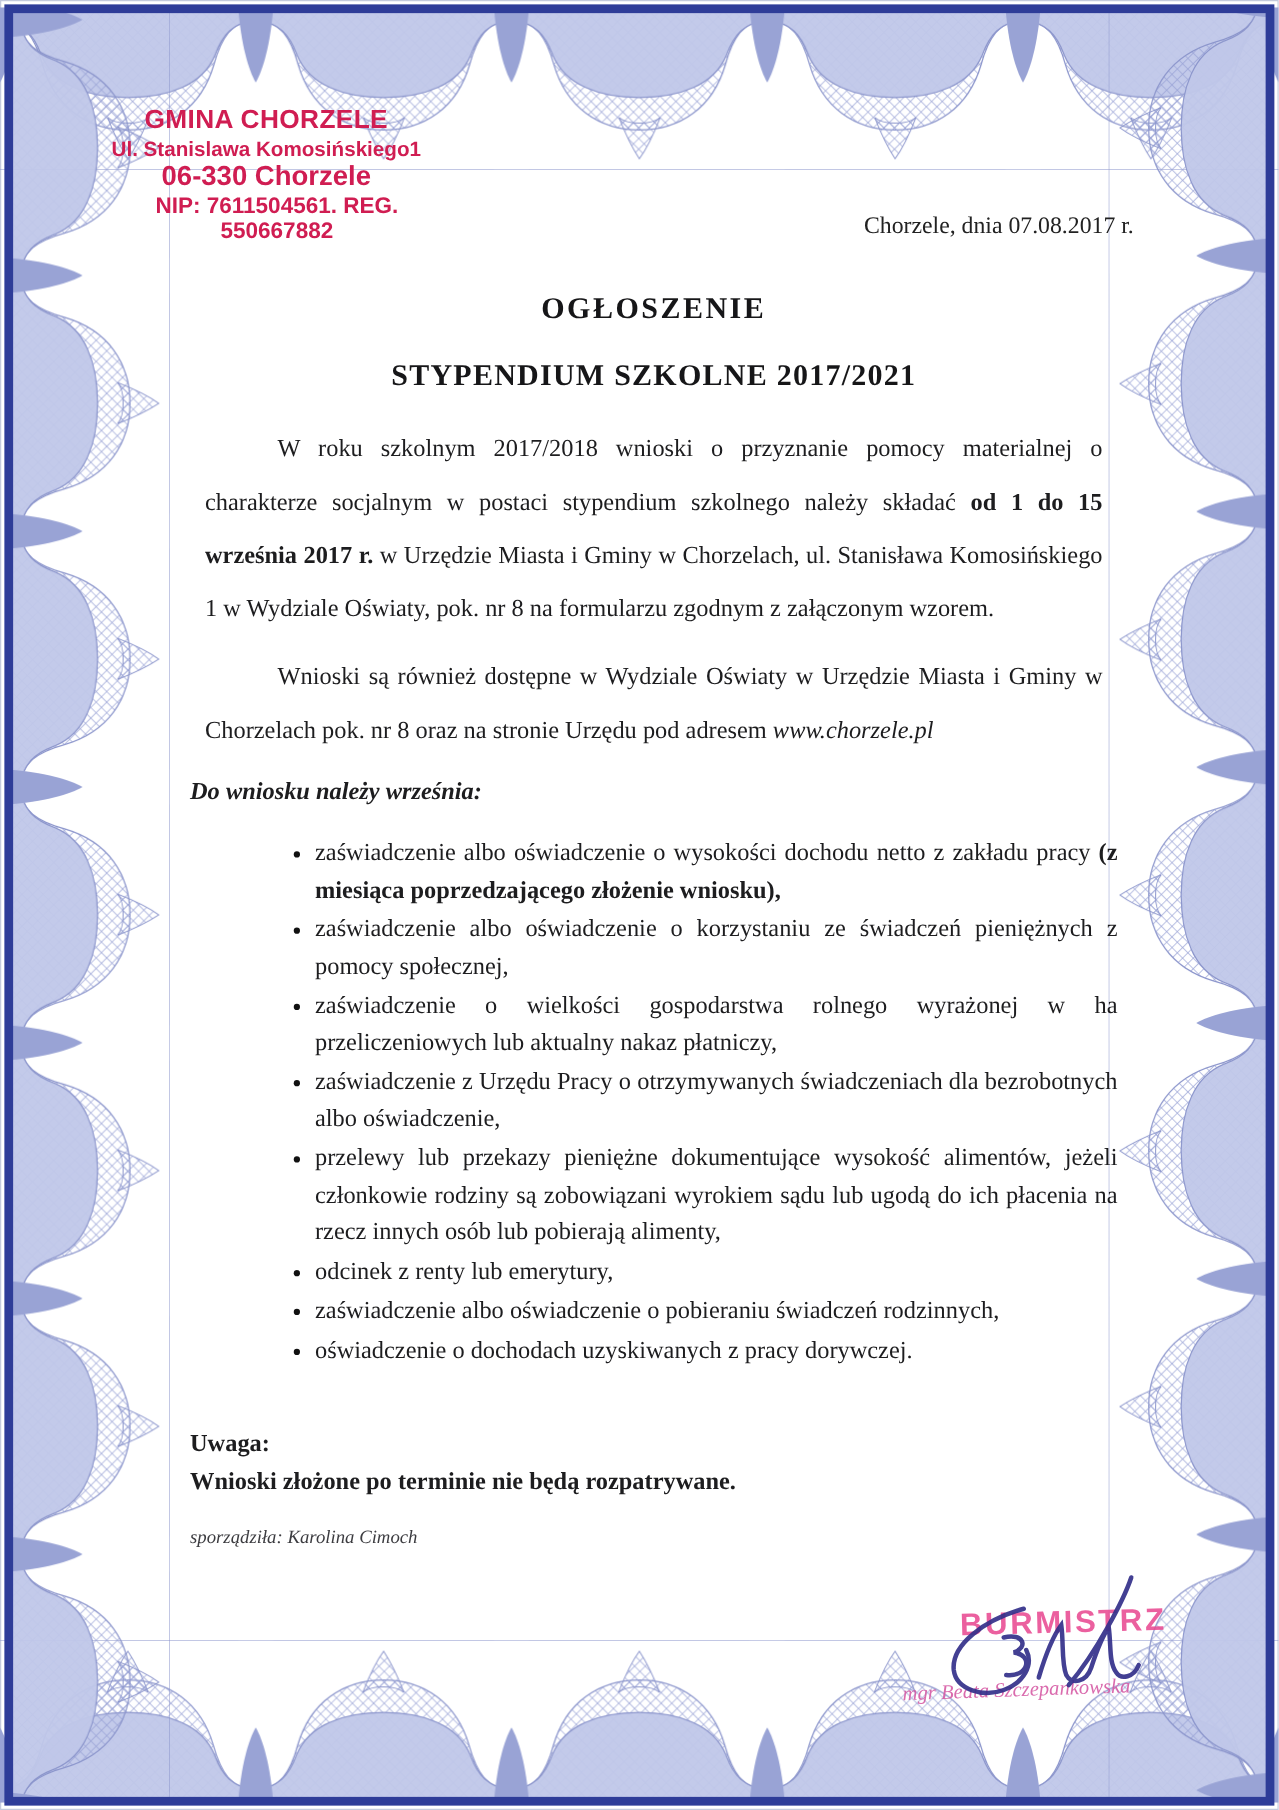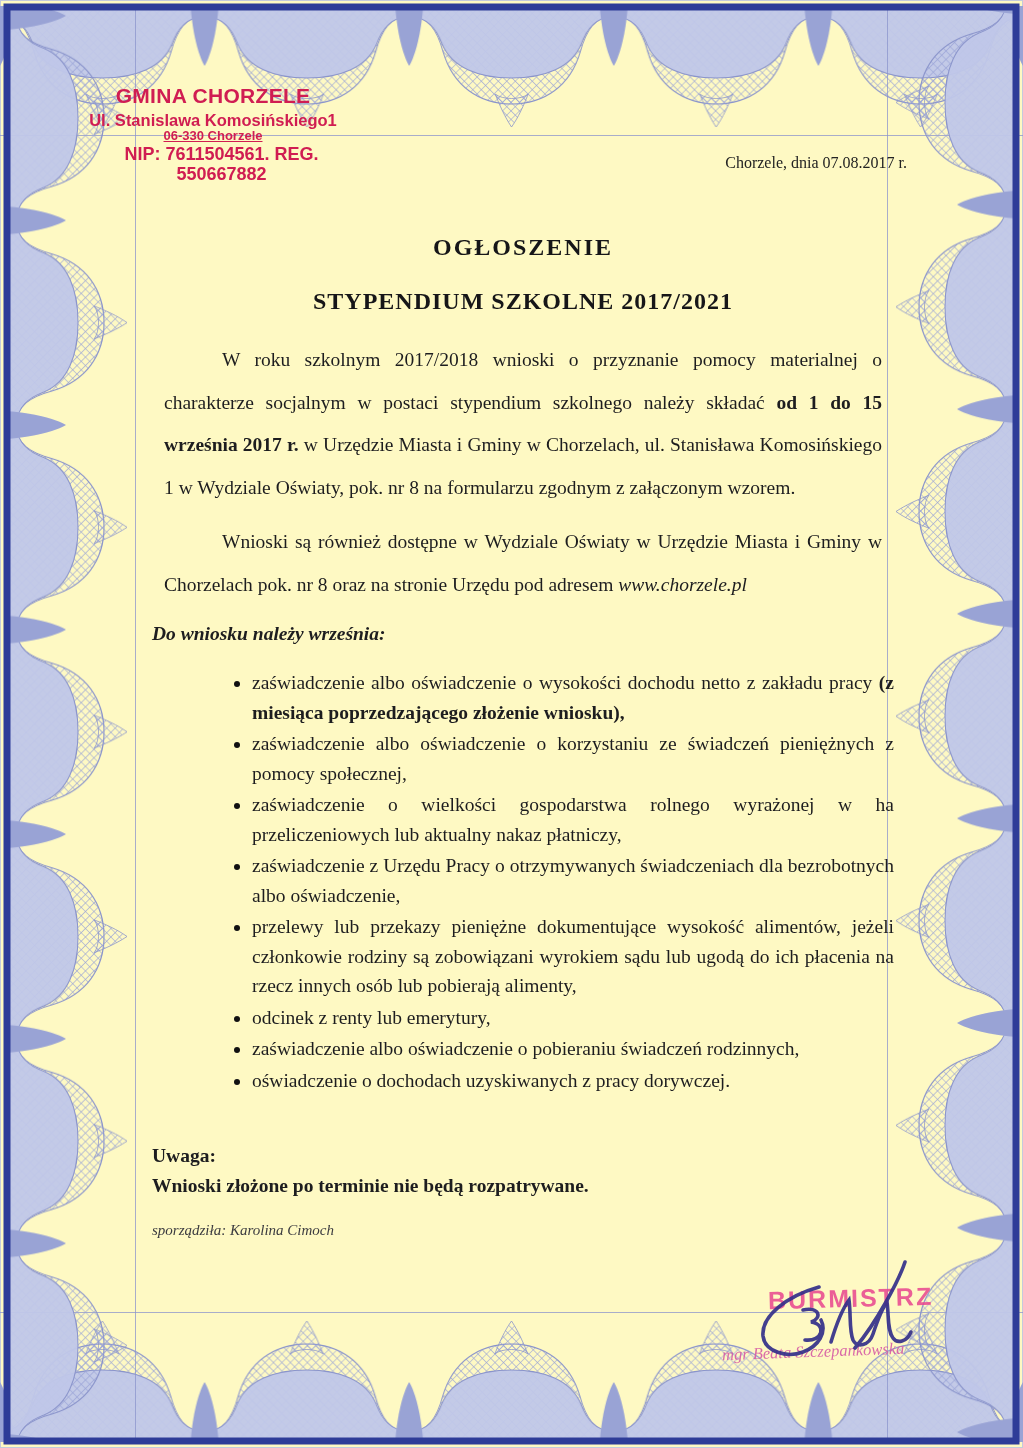--- a/index.html
+++ b/index.html
@@ -1,36 +1,36 @@
 <!DOCTYPE html>
 <html><head>
 <meta charset="utf-8">
 <style>
   html,body{margin:0;padding:0;background:#e8eaf2;}
   .page{
-    position:relative;width:1023px;height:1448px;background:#fef9c3;
+    position:relative;width:1023px;height:1448px;background:#ffffff;
     overflow:hidden;font-family:"Liberation Serif", serif;color:#1d1d1f;
     box-shadow:inset 0 0 0 1px #c4cadc;
   }
   .border-svg{position:absolute;inset:0;z-index:0;pointer-events:none;}
   .content-layer{position:relative;z-index:1;}
 
   
   .stamp{
     position:absolute;left:88px;top:84px;width:250px;text-align:center;
     font-family:"Liberation Sans", sans-serif;font-weight:bold;color:#d01d52;
     line-height:1.12;
   }
   .stamp .l1{font-size:21px;letter-spacing:.3px;margin-bottom:3px;}
   .stamp .l2{font-size:16.5px;}
-  .stamp .l3{font-size:13px;text-decoration:underline;}
+  .stamp .l3{font-size:22px;}
   .stamp .l4{font-size:18px;padding-left:17px;}
 
   .dateline{
-    position:absolute;right:116px;top:154px;font-size:16px;color:#222;margin-left:32px;
+    position:absolute;right:116px;top:170px;font-size:19px;color:#222;margin-left:32px;
   }
 
   .content{
     position:absolute;left:152px;top:234px;width:742px;
   }
   .title1,.title2{
     text-align:center;font-weight:bold;color:#161618;margin:0;
   }
   .title1{font-size:24px;letter-spacing:2px;margin-bottom:27px;}
   .title2{font-size:24px;letter-spacing:1px;margin-bottom:24px;}

